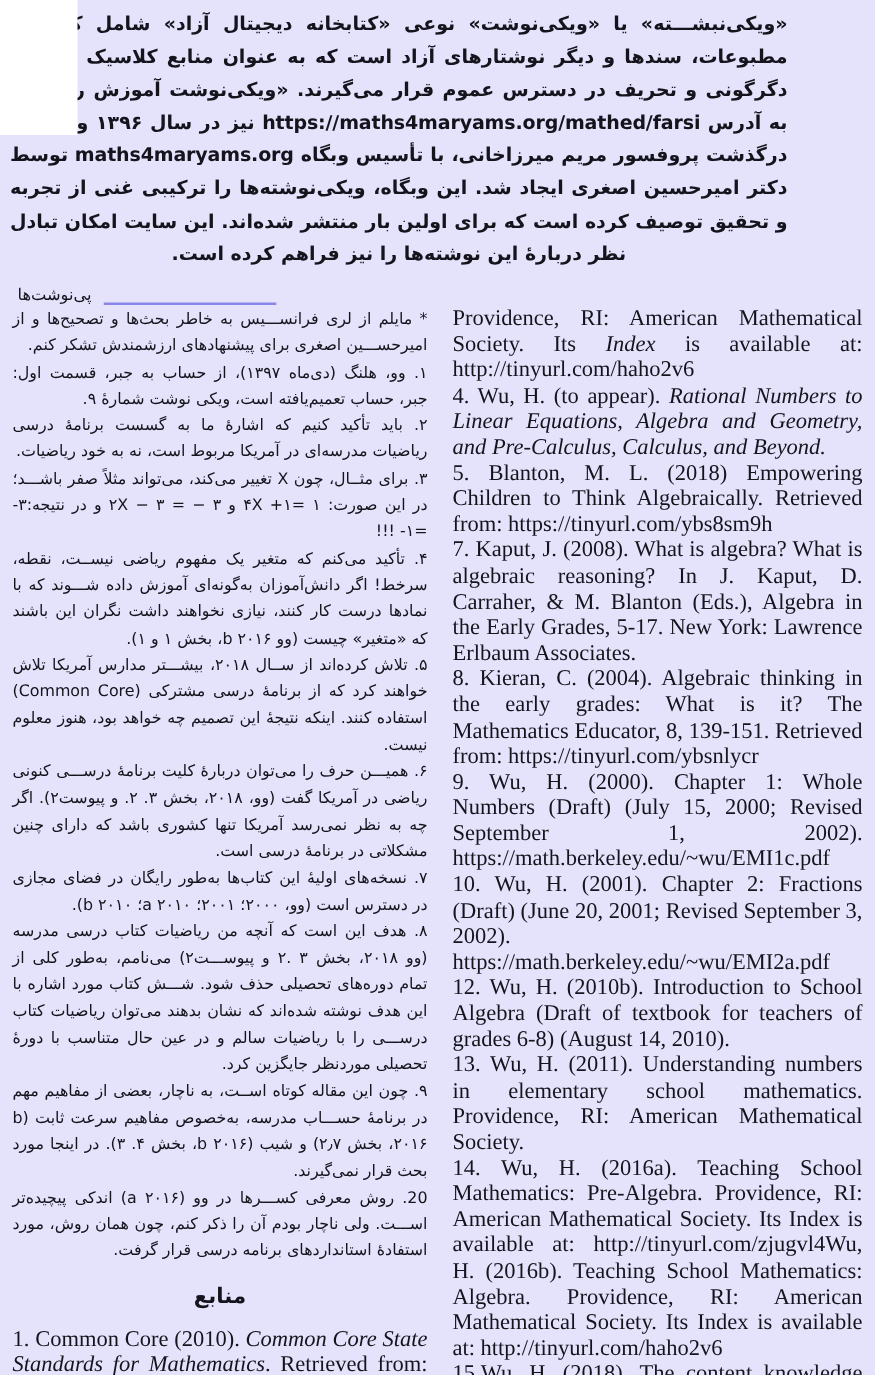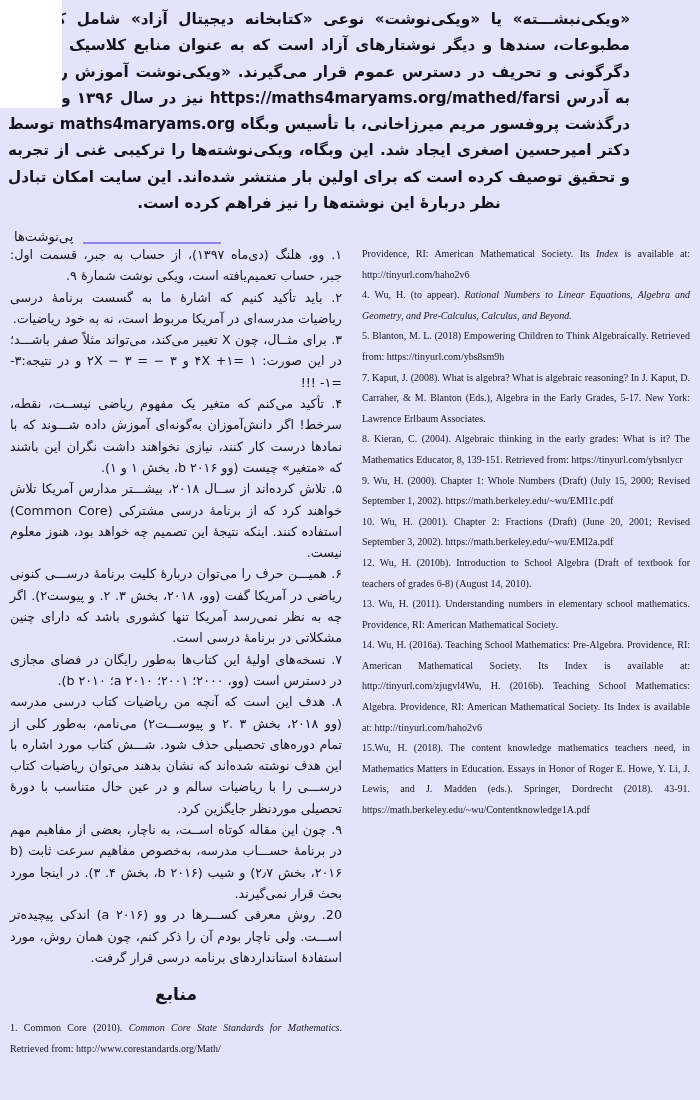--- a/index.html
+++ b/index.html
@@ -105,21 +105,21 @@
   .col-right {
     width: 352px;
     padding: 0 10px 0 10px;
   }
 
   
   .ref-entry {
     direction: ltr;
     text-align: justify;
     font-family: "Liberation Serif", "DejaVu Serif", serif;
-    font-size: 10px;
+    font-size: 18px;
     line-height: 20.6px;
     margin: 0;
     text-indent: 0;
   }
   .ref-entry i,
   .ref-entry .ital {
     font-style: italic;
   }
 
   
@@ -167,20 +167,21 @@
         <p class="ref-entry">10. Wu, H. (2001). Chapter 2: Fractions (Draft) (June 20, 2001;   Revised   September 3, 2002). https://math.berkeley.edu/~wu/EMI2a.pdf</p>
         <p class="ref-entry">12. Wu, H. (2010b). Introduction to School Algebra (Draft of textbook for teachers of grades 6-8) (August 14, 2010).</p>
         <p class="ref-entry">13. Wu, H. (2011). Understanding numbers in elementary school mathematics. Providence, RI: American Mathematical Society.</p>
         <p class="ref-entry">14. Wu, H. (2016a). Teaching School Mathematics: Pre-Algebra. Providence, RI: American Mathematical Society. Its Index is available at: http://tinyurl.com/zjugvl4Wu, H. (2016b). Teaching School Mathematics: Algebra. Providence, RI: American Mathematical Society. Its Index is available at: http://tinyurl.com/haho2v6</p>
         <p class="ref-entry">15.Wu, H. (2018). The content knowledge mathematics teachers need, in Mathematics Matters in Education. Essays in Honor of Roger E. Howe, Y. Li, J. Lewis, and J. Madden (eds.). Springer, Dordrecht (2018). 43-91. https://math.berkeley.edu/~wu/Contentknowledge1A.pdf</p>
       </div>
   </div>
 
   <div class="col col-right">
     <div id="right-footnotes">
+        <p class="fn-entry">* مایلم از لری فرانســـیس به خاطر بحث‌ها و تصحیح‌ها و از امیرحســـین اصغری برای پیشنهادهای ارزشمندش تشکر کنم.</p>
         <p class="fn-entry">۱. وو، هلنگ (دی‌ماه ۱۳۹۷)، از حساب به جبر، قسمت اول: جبر، حساب تعمیم‌یافته است، ویکی نوشت شمارهٔ ۹.</p>
         <p class="fn-entry">۲. باید تأکید کنیم که اشارهٔ ما به گسست برنامهٔ درسی ریاضیات مدرسه‌ای در آمریکا مربوط است، نه به خود ریاضیات.</p>
         <p class="fn-entry">۳. برای مثــال، چون X تغییر می‌کند، می‌تواند مثلاً صفر باشـــد؛ در این صورت: ۱ =۱+ ۴X و ۳ − = ۳ − ۲X و در نتیجه:۳- =۱- !!!</p>
         <p class="fn-entry">۴. تأکید می‌کنم که متغیر یک مفهوم ریاضی نیســت، نقطه، سرخط! اگر دانش‌آموزان به‌گونه‌ای آموزش داده شـــوند که با نمادها درست کار کنند، نیازی نخواهند داشت نگران این باشند که «متغیر» چیست (وو b ۲۰۱۶، بخش ۱ و ۱).</p>
         <p class="fn-entry">۵. تلاش کرده‌اند از ســال ۲۰۱۸، بیشـــتر مدارس آمریکا تلاش خواهند کرد که از برنامهٔ درسی مشترکی (Common Core) استفاده کنند. اینکه نتیجهٔ این تصمیم چه خواهد بود، هنوز معلوم نیست.</p>
         <p class="fn-entry">۶. همیـــن حرف را می‌توان دربارهٔ کلیت برنامهٔ درســـی کنونی ریاضی در آمریکا گفت (وو، ۲۰۱۸، بخش ۳. ۲. و پیوست۲). اگر چه به نظر نمی‌رسد آمریکا تنها کشوری باشد که دارای چنین مشکلاتی در برنامهٔ درسی است.</p>
         <p class="fn-entry">۷. نسخه‌های اولیهٔ این کتاب‌ها به‌طور رایگان در فضای مجازی در دسترس است (وو، ۲۰۰۰؛ ۲۰۰۱؛ a ۲۰۱۰؛ b ۲۰۱۰).</p>
         <p class="fn-entry">۸. هدف این است که آنچه من ریاضیات کتاب درسی مدرسه (وو ۲۰۱۸، بخش ۳ .۲ و پیوســـت۲) می‌نامم، به‌طور کلی از تمام دوره‌های تحصیلی حذف شود. شـــش کتاب مورد اشاره با این هدف نوشته شده‌اند که نشان بدهند می‌توان ریاضیات کتاب درســـی را با ریاضیات سالم و در عین حال متناسب با دورهٔ تحصیلی موردنظر جایگزین کرد.</p>
         <p class="fn-entry">۹.  چون این مقاله کوتاه اســت، به ناچار، بعضی از مفاهیم مهم در برنامهٔ حســـاب مدرسه، به‌خصوص مفاهیم سرعت ثابت (b ۲۰۱۶، بخش ۲٫۷) و شیب (b ۲۰۱۶، بخش ۴. ۳). در اینجا مورد بحث قرار نمی‌گیرند.</p>
         <p class="fn-entry">20. روش معرفی کســـرها در وو (a ۲۰۱۶) اندکی پیچیده‌تر اســـت. ولی ناچار بودم آن را ذکر کنم، چون همان روش، مورد استفادهٔ استانداردهای برنامه درسی قرار گرفت.</p>

